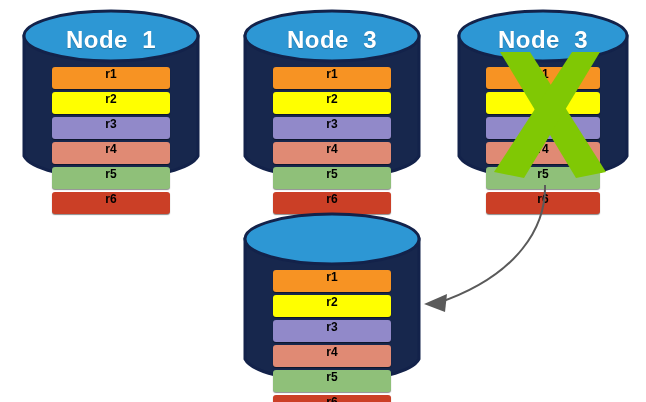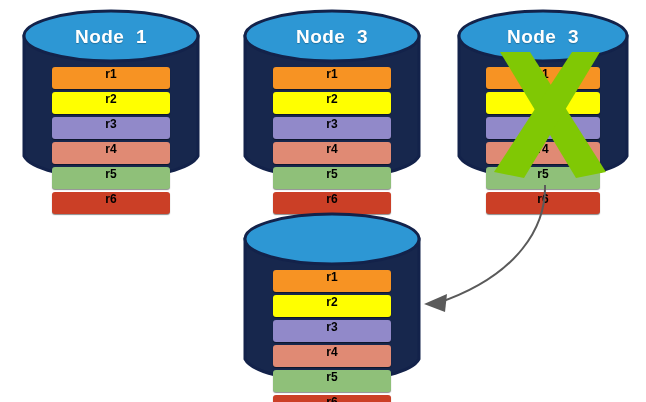--- a/index.html
+++ b/index.html
@@ -28,21 +28,21 @@
     top: 0;
     overflow: visible;
   }
   .node-title {
     position: absolute;
     left: 0;
     width: 100%;
     text-align: center;
     color: #ffffff;
     font-weight: bold;
-    font-size: 19px;
+    font-size: 24px;
     letter-spacing: 0.5px;
     font-family: "Liberation Sans", sans-serif;
     text-shadow: 0 1px 1px rgba(0,0,0,0.25);
     white-space: pre;
     pointer-events: none;
   }
   .rows {
     position: absolute;
     left: 0;
     width: 100%;

